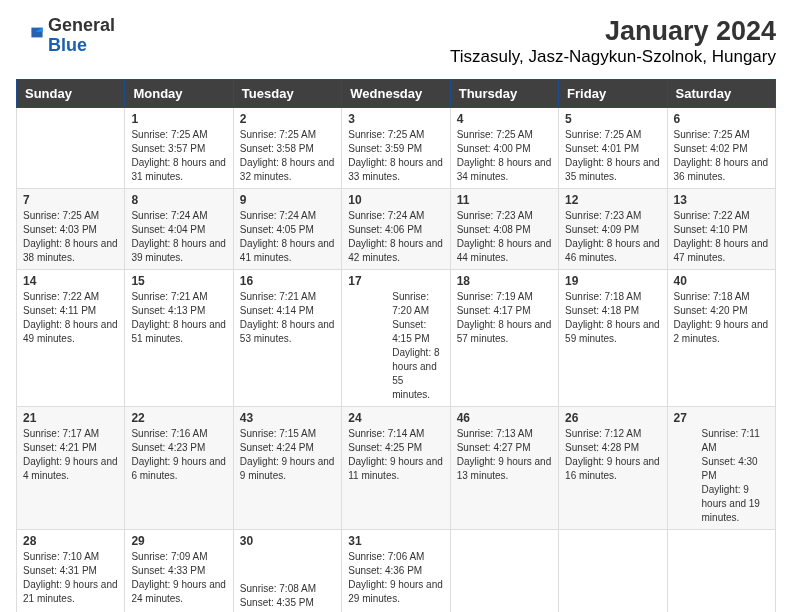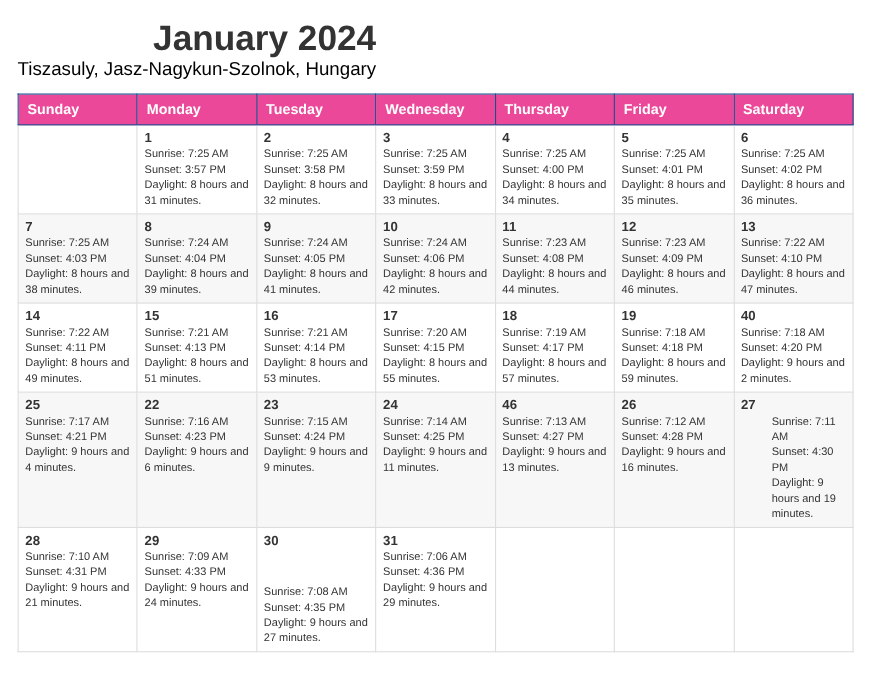--- a/index.html
+++ b/index.html
@@ -37,35 +37,35 @@
       color: #1a5fb4;
     }
     .logo-icon {
       width: 28px;
       height: 28px;
     }
     .title-section {
       text-align: right;
     }
     .main-title {
-      font-size: 32px;
+      font-size: 27px;
       font-weight: bold;
       color: #333;
     }
     .subtitle {
       font-size: 17px;
       color: #000000;
     }
     .calendar {
       width: 100%;
       border-collapse: collapse;
       border: 1px solid #ccc;
     }
     .calendar th {
-      background-color: #ec4899;
+      background-color: #404040;
       color: #fff;
       text-align: left;
       padding: 6px 8px;
       font-size: 13px;
       border: 1px solid #1a4d8f;
     }
     .calendar td {
       vertical-align: top;
       padding: 4px 6px;
       border: 1px solid #ddd;
@@ -90,20 +90,31 @@
       color: #333;
     }
     .empty-cell {
       background: #fff !important;
     }
   </style>
 </head>
 <body>
 
 <div class="header-section">
+  <div class="logo">
+    <svg class="logo-icon" viewBox="0 0 40 40">
+      <rect x="0" y="0" width="40" height="40" fill="white"></rect>
+      <polygon points="22,8 38,8 38,22 22,22" fill="#2563b0"></polygon>
+      <polygon points="28,14 38,14 38,8 28,14" fill="#1a8cff"></polygon>
+    </svg>
+    <div class="logo-text">
+      <span class="logo-general">General</span>
+      <span class="logo-blue">Blue</span>
+    </div>
+  </div>
   <div class="title-section">
     <div class="main-title">January 2024</div>
     <div class="subtitle">Tiszasuly, Jasz-Nagykun-Szolnok, Hungary</div>
   </div>
 </div>
 
 <table class="calendar">
   <thead>
     <tr>
     <th>Sunday</th>
@@ -213,21 +224,21 @@
 Daylight: 8 hours and 51 minutes.</div>
         </td>
         <td>
           <span class="day-num">16</span>
           <div class="day-info" style="white-space: pre-wrap;">Sunrise: 7:21 AM
 Sunset: 4:14 PM
 Daylight: 8 hours and 53 minutes.</div>
         </td>
         <td>
           <span class="day-num">17</span>
-          <div class="day-info" style="white-space: pre-wrap;">Sunrise: 7:20 AM
+          <div class="day-info" style="white-space: pre-wrap; margin-left: 44px;">Sunrise: 7:20 AM
 Sunset: 4:15 PM
 Daylight: 8 hours and 55 minutes.</div>
         </td>
         <td>
           <span class="day-num">18</span>
           <div class="day-info" style="white-space: pre-wrap;">Sunrise: 7:19 AM
 Sunset: 4:17 PM
 Daylight: 8 hours and 57 minutes.</div>
         </td>
         <td>
@@ -238,33 +249,33 @@
         </td>
         <td>
           <span class="day-num">40</span>
           <div class="day-info" style="white-space: pre-wrap;">Sunrise: 7:18 AM
 Sunset: 4:20 PM
 Daylight: 9 hours and 2 minutes.</div>
         </td>
       </tr>
       <tr>
         <td>
-          <span class="day-num">25</span>
+          <span class="day-num">21</span>
           <div class="day-info" style="white-space: pre-wrap;">Sunrise: 7:17 AM
 Sunset: 4:21 PM
 Daylight: 9 hours and 4 minutes.</div>
         </td>
         <td>
           <span class="day-num">22</span>
           <div class="day-info" style="white-space: pre-wrap;">Sunrise: 7:16 AM
 Sunset: 4:23 PM
 Daylight: 9 hours and 6 minutes.</div>
         </td>
         <td>
-          <span class="day-num">23</span>
+          <span class="day-num">43</span>
           <div class="day-info" style="white-space: pre-wrap;">Sunrise: 7:15 AM
 Sunset: 4:24 PM
 Daylight: 9 hours and 9 minutes.</div>
         </td>
         <td>
           <span class="day-num">24</span>
           <div class="day-info" style="white-space: pre-wrap;">Sunrise: 7:14 AM
 Sunset: 4:25 PM
 Daylight: 9 hours and 11 minutes.</div>
         </td>

